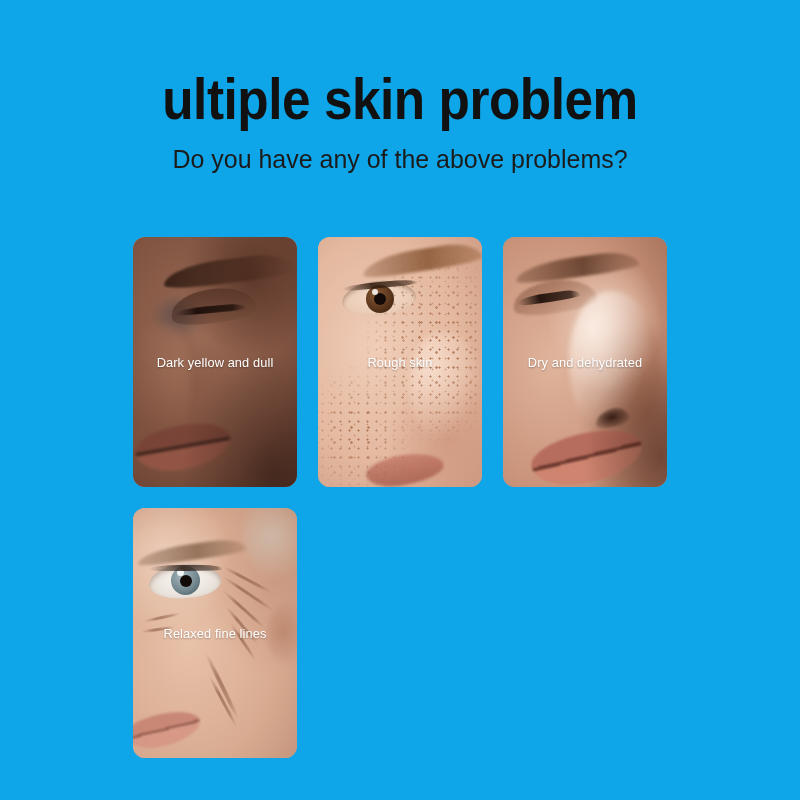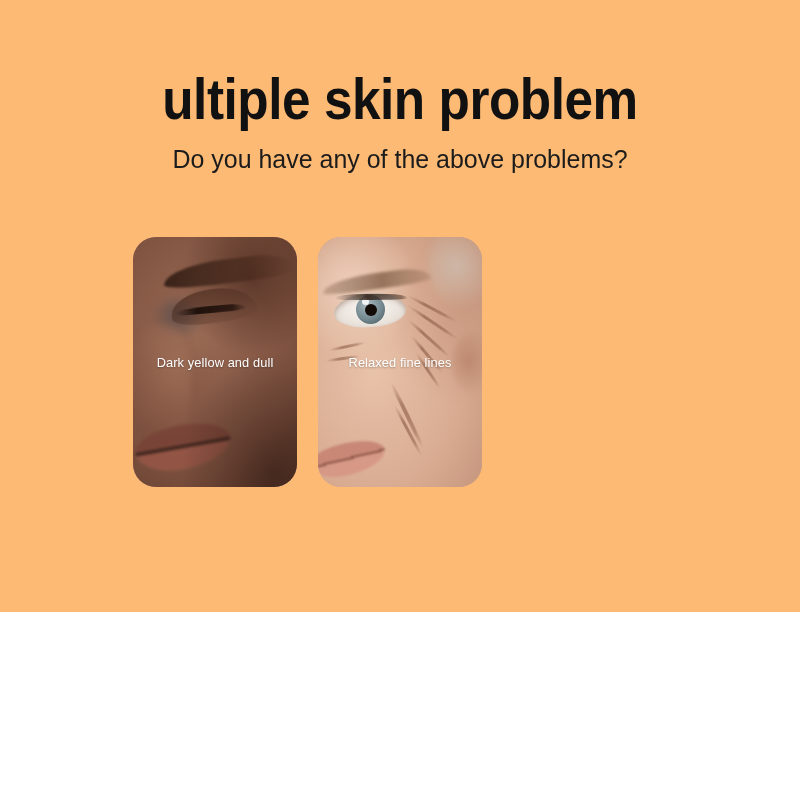--- a/index.html
+++ b/index.html
@@ -11,22 +11,22 @@
     width: 800px;
     height: 800px;
     overflow: hidden;
     font-family: "Liberation Sans", sans-serif;
     -webkit-font-smoothing: antialiased;
   }
 
   .poster {
     position: relative;
     width: 800px;
-    height: 612px;
-    background: #fdba74;
+    height: 800px;
+    background: #0ea5e9;
     box-sizing: border-box;
   }
 
   
   .headline {
     position: absolute;
     left: 0;
     top: 68px;
     width: 800px;
     text-align: center;
@@ -64,21 +64,21 @@
     height: 521px;
     display: grid;
     grid-template-columns: repeat(3, 164px);
     grid-template-rows: repeat(2, 250px);
     column-gap: 21px;
     row-gap: 21px;
   }
 
   .tile {
     position: relative;
-    border-radius: 23px;
+    border-radius: 12px;
     overflow: hidden;
     background: #c9a18f;
   }
 
   .photo {
     position: absolute;
     inset: 0;
   }
 
   .tile-label {
@@ -494,22 +494,50 @@
         <div class="darkcircle"></div>
         <div class="lid"></div>
         <div class="lashline"></div>
         <div class="nose"></div>
         <div class="lips"></div>
         <div class="shadow"></div>
       </div>
       <div class="tile-label">Dark yellow and dull</div>
     </div>
 
-
-
+    <div class="tile t2">
+      <div class="photo">
+        <div class="skin"></div>
+        <div class="brow"></div>
+        <div class="eye"></div>
+        <div class="iris"></div>
+        <div class="pupil"></div>
+        <div class="hl"></div>
+        <div class="lashline"></div>
+        <div class="nose"></div>
+        <div class="lips"></div>
+        <div class="freckles"></div>
+      </div>
+      <div class="tile-label">Rough skin</div>
+    </div>
+
+
+    <div class="tile t4">
+      <div class="photo">
+        <div class="skin"></div>
+        <div class="brow"></div>
+        <div class="lid"></div>
+        <div class="lashline"></div>
+        <div class="nose"></div>
+        <div class="nostril"></div>
+        <div class="lips"></div>
+        <div class="shadow"></div>
+      </div>
+      <div class="tile-label">Dry and dehydrated</div>
+    </div>
 
 
     <div class="tile t6">
       <div class="photo">
         <div class="skin"></div>
         <div class="hair"></div>
         <div class="ear"></div>
         <div class="brow"></div>
         <div class="eye"></div>
         <div class="iris"></div>

